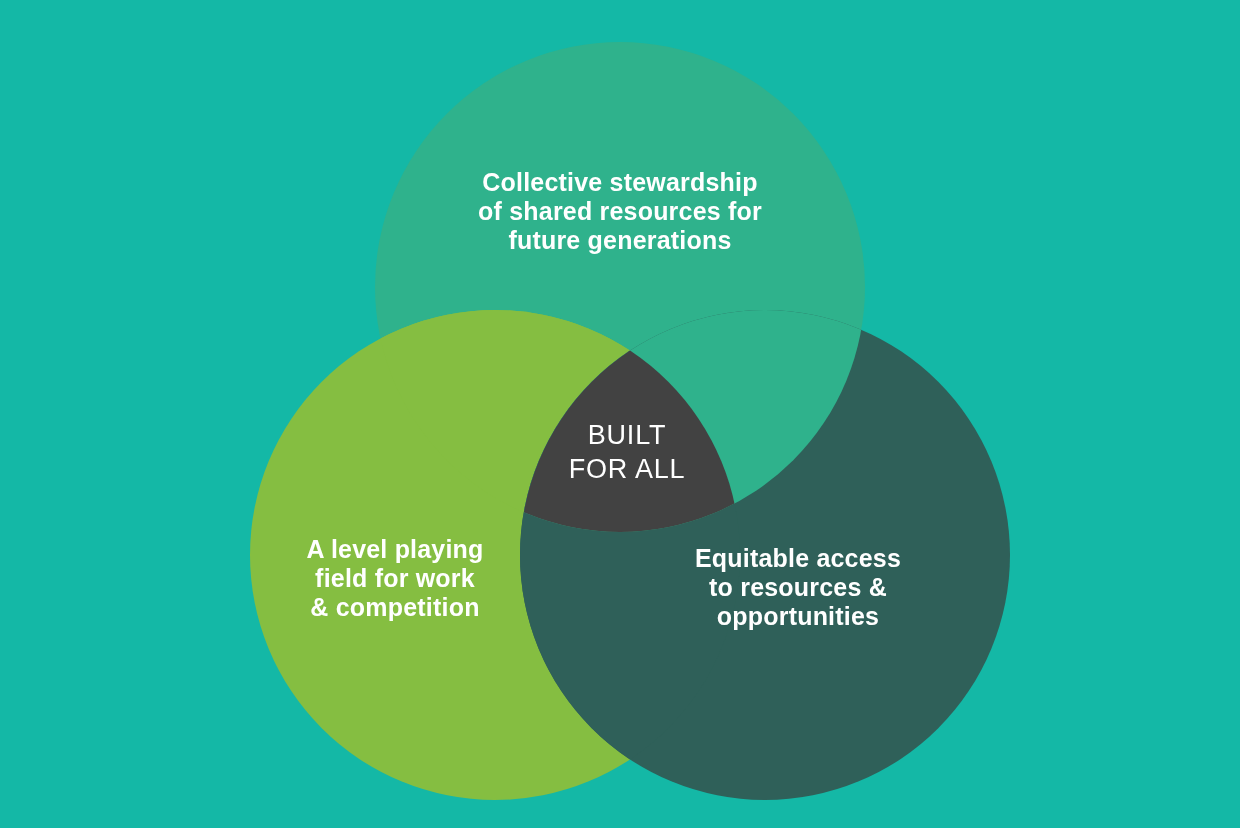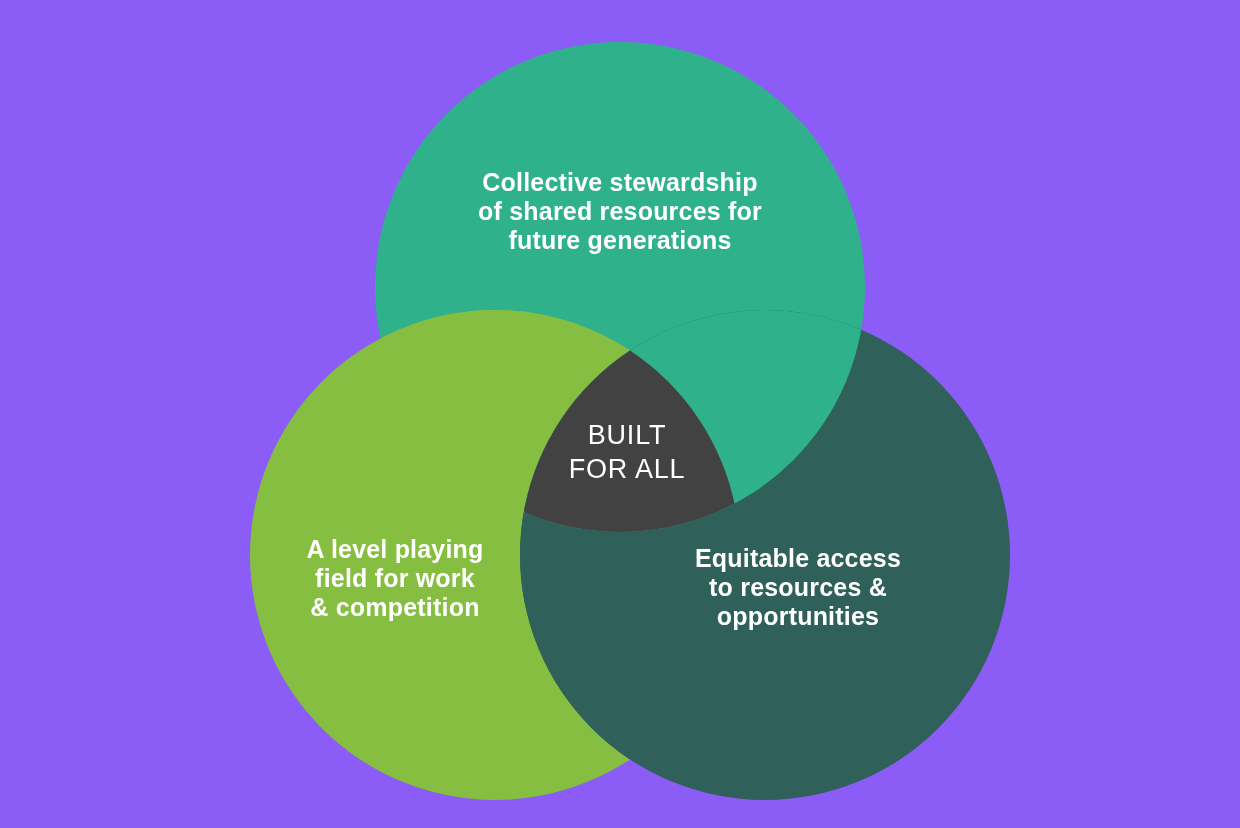--- a/index.html
+++ b/index.html
@@ -11,21 +11,21 @@
   body {
     width: 1240px;
     height: 828px;
     font-family: "Liberation Sans", sans-serif;
     overflow: hidden;
   }
   #diagram-stage {
     position: relative;
     width: 1240px;
     height: 828px;
-    background: #8b5cf6;
+    background: #14b8a6;
   }
   #venn-svg {
     position: absolute;
     top: 0;
     left: 0;
     width: 1240px;
     height: 828px;
     display: block;
   }
   .venn-label {

